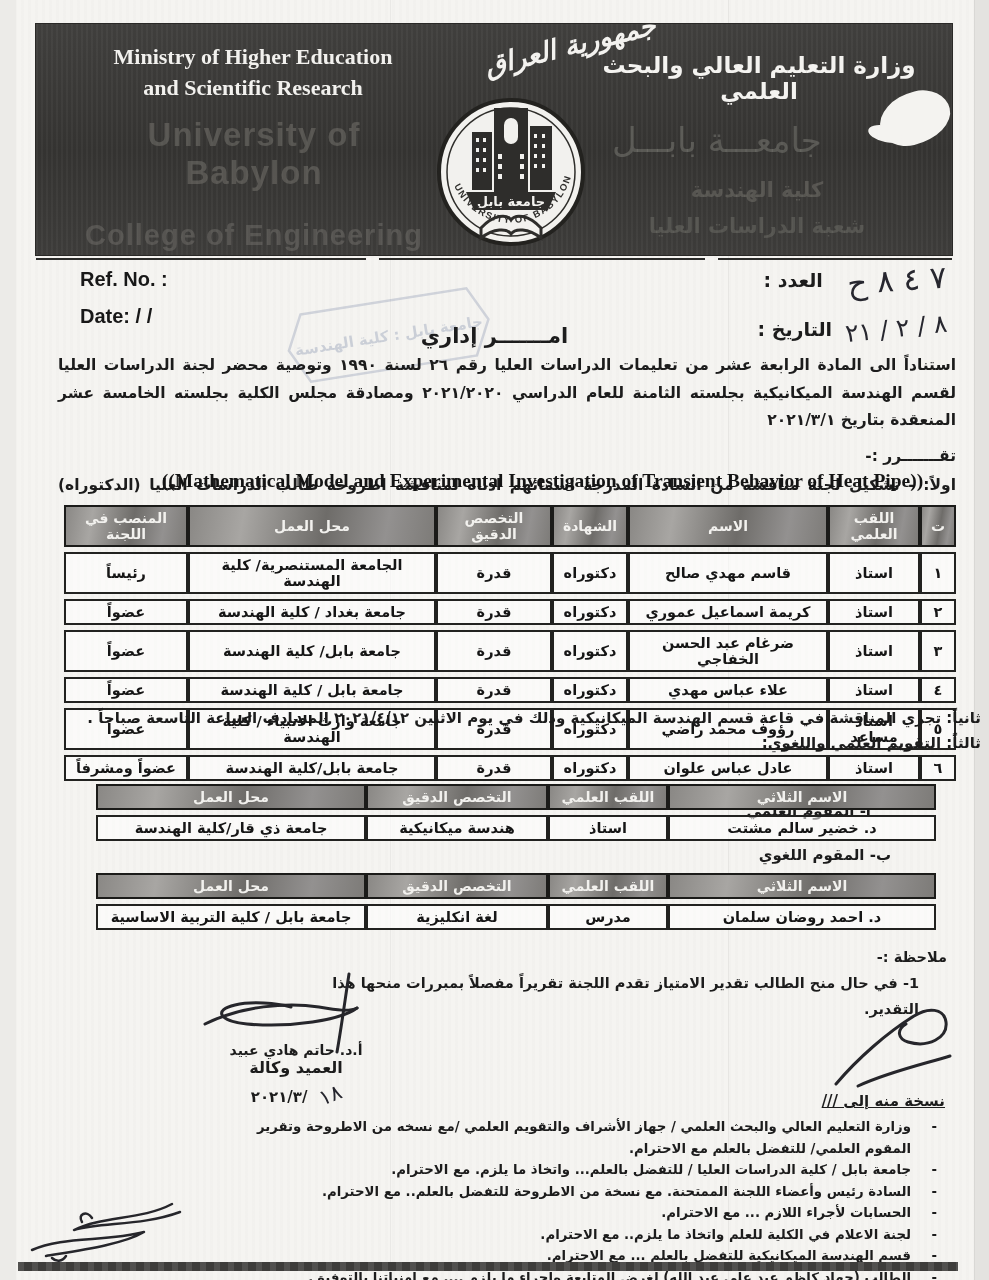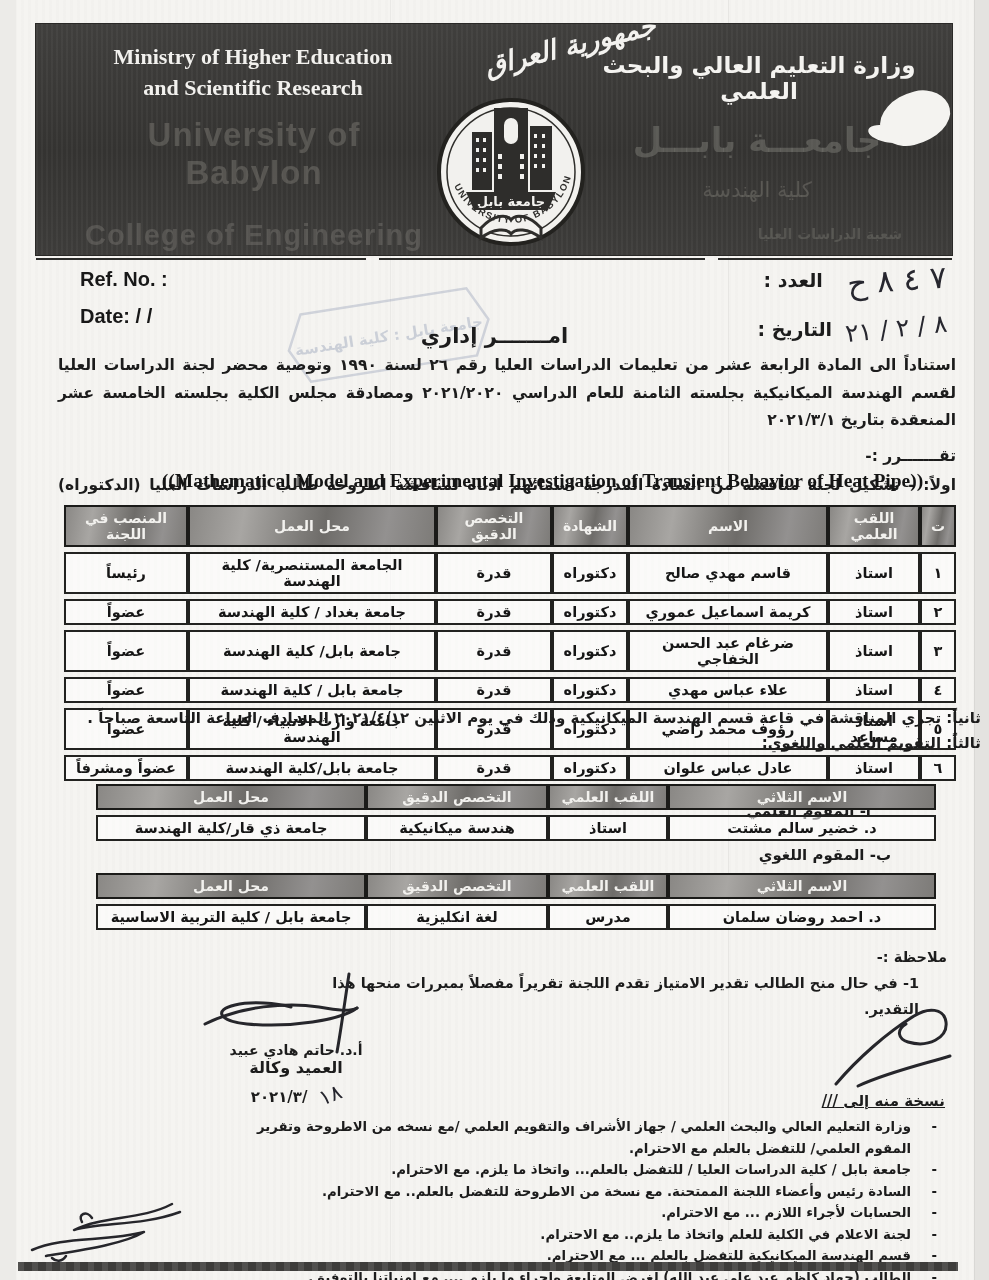--- a/index.html
+++ b/index.html
@@ -19,26 +19,26 @@
                          linear-gradient(180deg,#403f3d,#343331 55%,#3d3c3a);
         box-shadow:0 0 0 1px #2a2927;}
   .en-ministry{position:absolute;left:52px;top:18px;width:330px;text-align:center;
         font-family:"Liberation Serif",serif;font-weight:bold;color:#f2f1ee;font-size:22px;line-height:1.4;}
   .ghost-en1{position:absolute;left:48px;top:92px;width:340px;text-align:center;
         font-family:"Liberation Sans",sans-serif;font-weight:bold;font-size:33px;color:rgba(133,131,125,0.42);letter-spacing:1px;}
   .ghost-en2{position:absolute;left:48px;top:148px;width:340px;text-align:center;
         font-family:"Liberation Sans",sans-serif;font-weight:bold;font-size:29px;color:rgba(128,126,120,0.40);letter-spacing:1px;margin-top:47px;}
   .ar-ministry{position:absolute;right:28px;top:28px;width:330px;text-align:center;
         font-size:23px;color:#f4f3f0;font-weight:bold;direction:rtl;}
-  .ghost-ar1{position:absolute;right:50px;top:96px;width:290px;text-align:center;
-        font-size:34px;color:rgba(134,132,126,0.45);font-weight:bold;direction:rtl;}
+  .ghost-ar1{position:absolute;right:50px;top:96px;width:290px;text-align:left;
+        font-size:34px;color:rgba(134,132,126,0.45);font-weight:normal;direction:rtl;}
   .ghost-ar2{position:absolute;right:50px;top:154px;width:290px;text-align:center;
-        font-size:21px;color:rgba(130,128,122,0.42);font-weight:normal;direction:rtl;}
-  .ghost-ar3{position:absolute;right:50px;top:202px;width:290px;text-align:right;
-        font-size:14px;color:rgba(126,124,118,0.40);font-weight:bold;direction:rtl;}
+        font-size:21px;color:rgba(130,128,122,0.42);font-weight:bold;direction:rtl;}
+  .ghost-ar3{position:absolute;right:50px;top:190px;width:290px;text-align:center;
+        font-size:21px;color:rgba(126,124,118,0.40);font-weight:bold;direction:rtl;}
   .calligraphy{position:absolute;left:404px;top:6px;width:260px;text-align:center;
         font-size:27px;font-style:italic;font-weight:bold;color:#f3f2ef;
         transform:rotate(-14deg);letter-spacing:2px;direction:rtl;}
   .blob{position:absolute;left:843px;top:68px;width:72px;height:52px;background:#f4f3f0;
         border-radius:58% 42% 60% 40%/55% 48% 52% 45%;transform:rotate(-14deg);}
   .blob:after{content:"";position:absolute;left:-14px;top:26px;width:34px;height:16px;background:#f4f3f0;
         border-radius:50% 50% 40% 60%;transform:rotate(24deg);}
   .logo-wrap{position:absolute;left:436px;top:62px;width:150px;height:202px;}
   .band-rule{position:absolute;left:36px;top:258px;width:916px;height:2px;
         background:linear-gradient(90deg,#2c2c2a 0 36%,transparent 36% 37.5%,#2c2c2a 37.5% 73%,transparent 73% 74.5%,#2c2c2a 74.5% 100%);}

